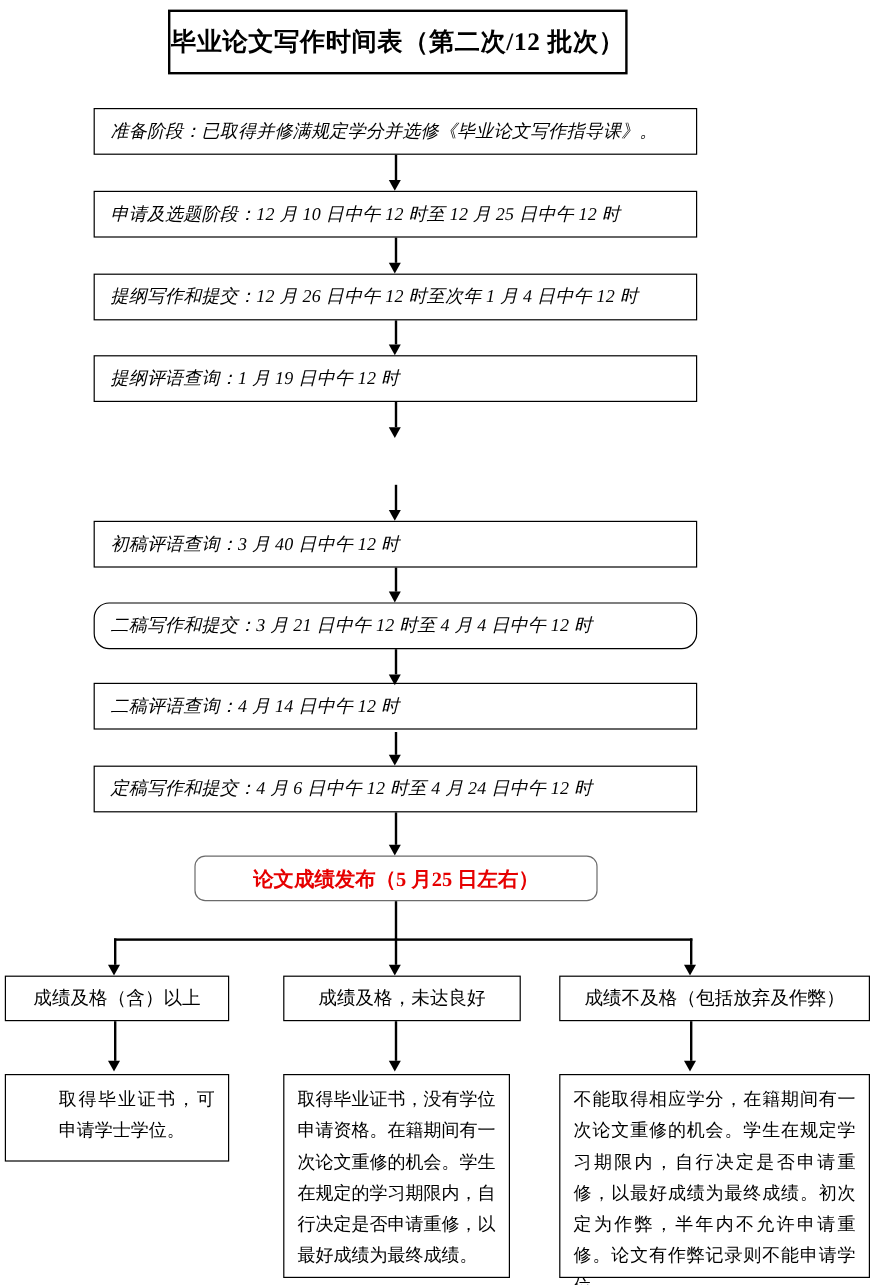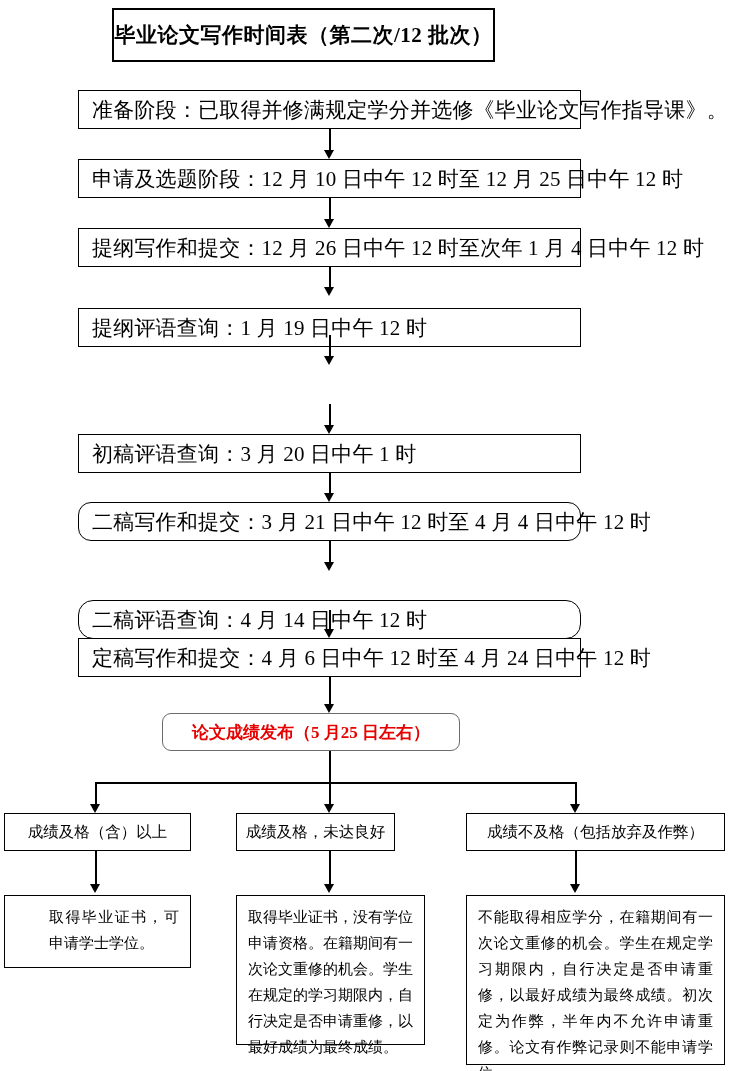--- a/index.html
+++ b/index.html
@@ -24,21 +24,21 @@
 
   .box {
     position: absolute;
     box-sizing: border-box;
     border: 1.6px solid #000000;
     background: #ffffff;
   }
 
   
   .title-box {
-    left: 112px;
+    left: 140px;
     top: 8px;
     width: 383px;
     height: 54px;
     border-width: 2px;
     display: flex;
     align-items: center;
     justify-content: center;
   }
   .title-text {
     font-size: 21px;
@@ -49,31 +49,32 @@
 
   
   .stage-box {
     left: 78px;
     width: 503px;
     height: 39px;
     display: flex;
     align-items: center;
   }
   .stage-text {
-    font-size: 21px;
+    font-size: 15px;
     padding-left: 13px;
     white-space: nowrap;
     letter-spacing: 0.2px;
+    font-style: italic;
   }
 
   
   .publish-box {
     left: 162px;
     top: 713px;
-    width: 298px;
+    width: 336px;
     height: 38px;
     border: 1.4px solid #6b6b6b;
     border-radius: 9px;
     display: flex;
     align-items: center;
     justify-content: center;
   }
   .publish-text {
     font-size: 17px;
     font-weight: bold;
@@ -138,30 +139,30 @@
 
   <div class="box stage-box" style="top:90px;">
     <span class="stage-text">准备阶段：已取得并修满规定学分并选修《毕业论文写作指导课》。</span>
   </div>
   <div class="box stage-box" style="top:159px;">
     <span class="stage-text">申请及选题阶段：12 月 10 日中午 12 时至 12 月 25 日中午 12 时</span>
   </div>
   <div class="box stage-box" style="top:228px;">
     <span class="stage-text">提纲写作和提交：12 月 26 日中午 12 时至次年 1 月 4 日中午 12 时</span>
   </div>
-  <div class="box stage-box" style="top:308px;">
+  <div class="box stage-box" style="top:296px;">
     <span class="stage-text">提纲评语查询：1 月 19 日中午 12 时</span>
   </div>
   <div class="box stage-box" style="top:434px;">
-    <span class="stage-text">初稿评语查询：3 月 20 日中午 1 时</span>
+    <span class="stage-text">初稿评语查询：3 月 40 日中午 12 时</span>
   </div>
   <div class="box stage-box" style="top:502px;border-radius:13px;">
     <span class="stage-text">二稿写作和提交：3 月 21 日中午 12 时至 4 月 4 日中午 12 时</span>
   </div>
-  <div class="box stage-box" style="top:600px;border-radius:15px;">
+  <div class="box stage-box" style="top:569px;">
     <span class="stage-text">二稿评语查询：4 月 14 日中午 12 时</span>
   </div>
   <div class="box stage-box" style="top:638px;">
     <span class="stage-text">定稿写作和提交：4 月 6 日中午 12 时至 4 月 24 日中午 12 时</span>
   </div>
 
   <div class="vline" style="left:329px; top:129px; height:21px;"></div>
   <div class="arrowhead" style="left:324px; top:150px;"></div>
 
   <div class="vline" style="left:329px; top:198px; height:21px;"></div>
@@ -200,39 +201,39 @@
 
   <div class="vline" style="left:329px; top:782px; height:22px;"></div>
   <div class="arrowhead" style="left:324px; top:804px;"></div>
 
   <div class="vline" style="left:575px; top:782px; height:22px;"></div>
   <div class="arrowhead" style="left:570px; top:804px;"></div>
 
   <div class="box outcome-box" style="left:4px; width:187px;">
     <span class="outcome-text">成绩及格（含）以上</span>
   </div>
-  <div class="box outcome-box" style="left:236px; width:159px;">
+  <div class="box outcome-box" style="left:236px; width:198px;">
     <span class="outcome-text">成绩及格，未达良好</span>
   </div>
   <div class="box outcome-box" style="left:466px; width:259px;">
     <span class="outcome-text">成绩不及格（包括放弃及作弊）</span>
   </div>
 
   <div class="vline" style="left:95px;  top:851px; height:33px;"></div>
   <div class="arrowhead" style="left:90px; top:884px;"></div>
 
   <div class="vline" style="left:329px; top:851px; height:33px;"></div>
   <div class="arrowhead" style="left:324px; top:884px;"></div>
 
   <div class="vline" style="left:575px; top:851px; height:33px;"></div>
   <div class="arrowhead" style="left:570px; top:884px;"></div>
 
   <div class="box detail-box" style="left:4px; top:895px; width:187px; height:73px;padding-left:44px;">
     <span class="detail-text">取得毕业证书，可申请学士学位。</span>
   </div>
-  <div class="box detail-box" style="left:236px; top:895px; width:189px; height:150px;">
+  <div class="box detail-box" style="left:236px; top:895px; width:189px; height:170px;">
     <span class="detail-text">取得毕业证书，没有学位申请资格。在籍期间有一次论文重修的机会。学生在规定的学习期限内，自行决定是否申请重修，以最好成绩为最终成绩。</span>
   </div>
   <div class="box detail-box" style="left:466px; top:895px; width:259px; height:170px;">
     <span class="detail-text">不能取得相应学分，在籍期间有一次论文重修的机会。学生在规定学习期限内，自行决定是否申请重修，以最好成绩为最终成绩。初次定为作弊，半年内不允许申请重修。论文有作弊记录则不能申请学位。</span>
   </div>
 
 </div>
 
 </body></html>

